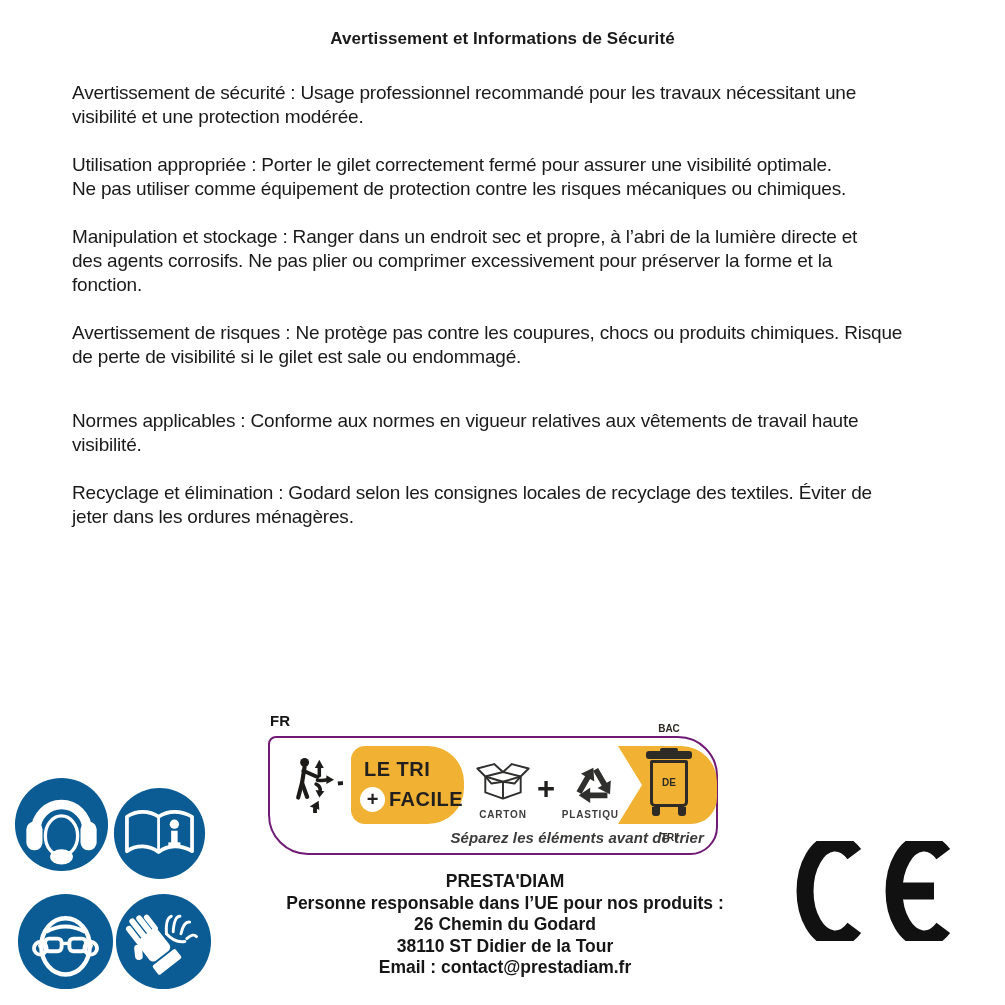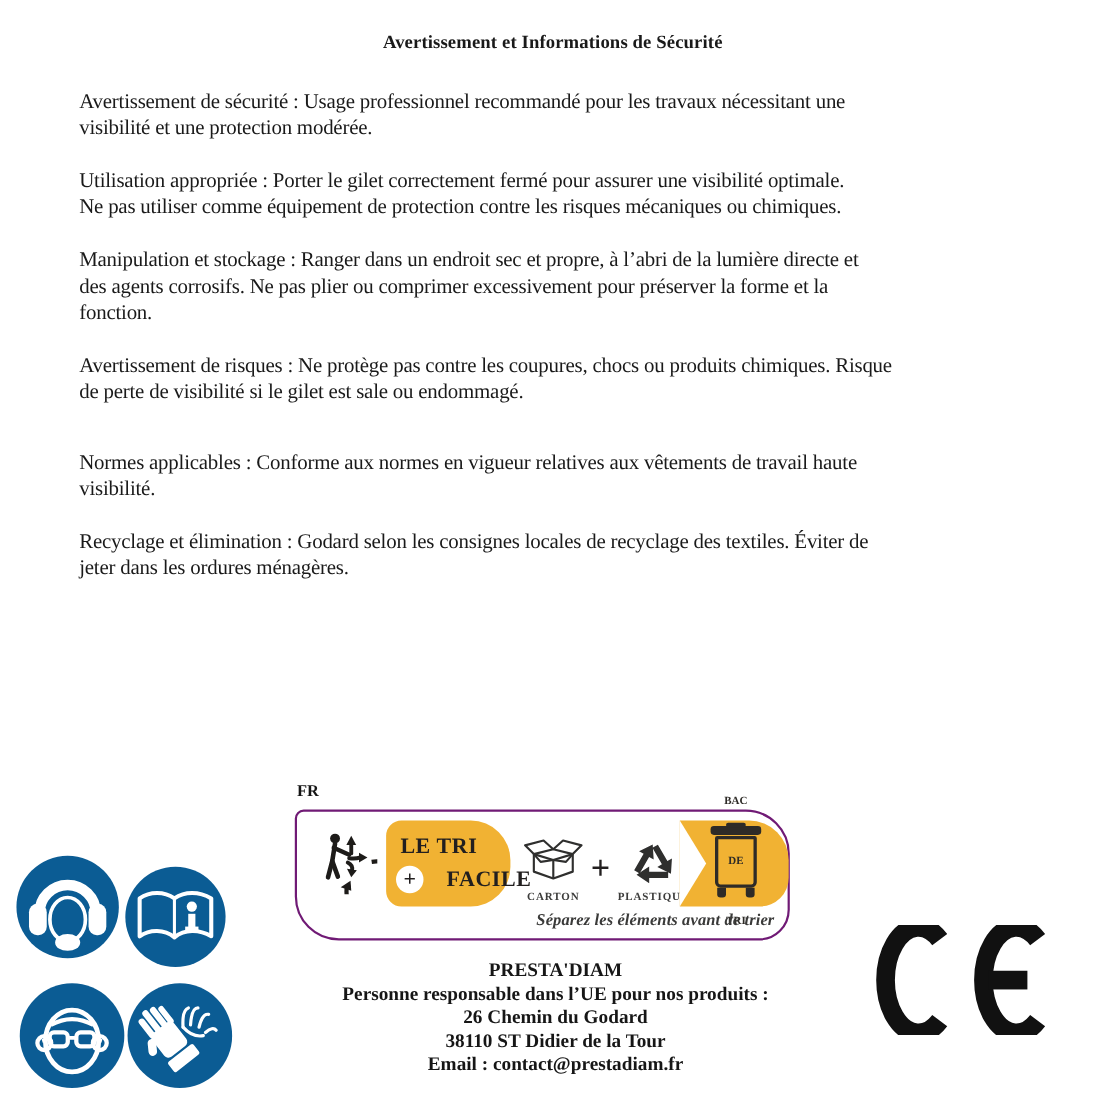--- a/index.html
+++ b/index.html
@@ -1,18 +1,18 @@
 <!DOCTYPE html>
 <html><head>
 <meta charset="utf-8">
 <style>
   * { margin:0; padding:0; box-sizing:border-box; }
   html,body { width:1005px; height:1005px; background:#ffffff; overflow:hidden;
               font-family:"Liberation Sans","DejaVu Sans",sans-serif; color:#1a1a1a; }
-  .page { position:relative; width:1005px; height:988px; background:#fff;font-family:Liberation Serif, serif; }
+  .page { position:relative; width:1005px; height:988px; background:#fff; }
 
   .title { position:absolute; top:29px; left:0; width:1005px; text-align:center;
            font-size:17px; font-weight:bold; letter-spacing:0.1px; }
 
   .content { position:absolute; top:81px; left:72px; width:922px; }
   .content p { font-size:19px; line-height:24px; letter-spacing:-0.2px;
                white-space:pre-line; margin:0 0 24px 0; }
   .content p.gap-extra { margin-top:40px; }
 
   
@@ -22,21 +22,21 @@
                  border-radius:8px 40px 28px 40px; }
   .triman { position:absolute; left:9px; top:7px; }
   .tri-pill { position:absolute; left:81px; top:8px; width:113px; height:78px;
               background:var(--yellow); border-radius:14px 36px 36px 14px; }
   .le-tri { position:absolute; left:13px; top:12px; font-size:20px; font-weight:800;
             color:#221f1f; letter-spacing:0.5px; }
   .facile-row { position:absolute; left:9px; top:41px; display:flex; align-items:center; }
   .plus-circle { width:25px; height:25px; background:#fff; border-radius:50%;
                  display:flex; align-items:center; justify-content:center;
                  font-size:20px; font-weight:900; color:#221f1f; }
-  .facile { margin-left:21px; font-size:20px; font-weight:800; color:#221f1f; letter-spacing:0.5px; }
+  .facile { margin-left:4px; font-size:20px; font-weight:800; color:#221f1f; letter-spacing:0.5px; }
   .mat { position:absolute; text-align:center; }
   .mat-carton { left:199px; top:19px; width:68px; }
   .mat-plastique { left:288px; top:19px; width:72px; }
   .mat .mat-label { margin-top:2px; font-size:10px; font-weight:bold; color:#3c3c3b; letter-spacing:0.8px; }
   .plus-big { position:absolute; left:263px; top:34px; width:26px; text-align:center;
               font-size:31px; font-weight:800; color:#221f1f; line-height:34px; }
   .tri-chevron { position:absolute; left:348px; top:8px; width:99px; height:78px;
                  background:var(--yellow); border-radius:0 36px 26px 0; }
   .tri-chevron::before { content:""; position:absolute; left:0; top:0; width:0; height:0;
                  border-top:39px solid transparent; border-bottom:39px solid transparent;

